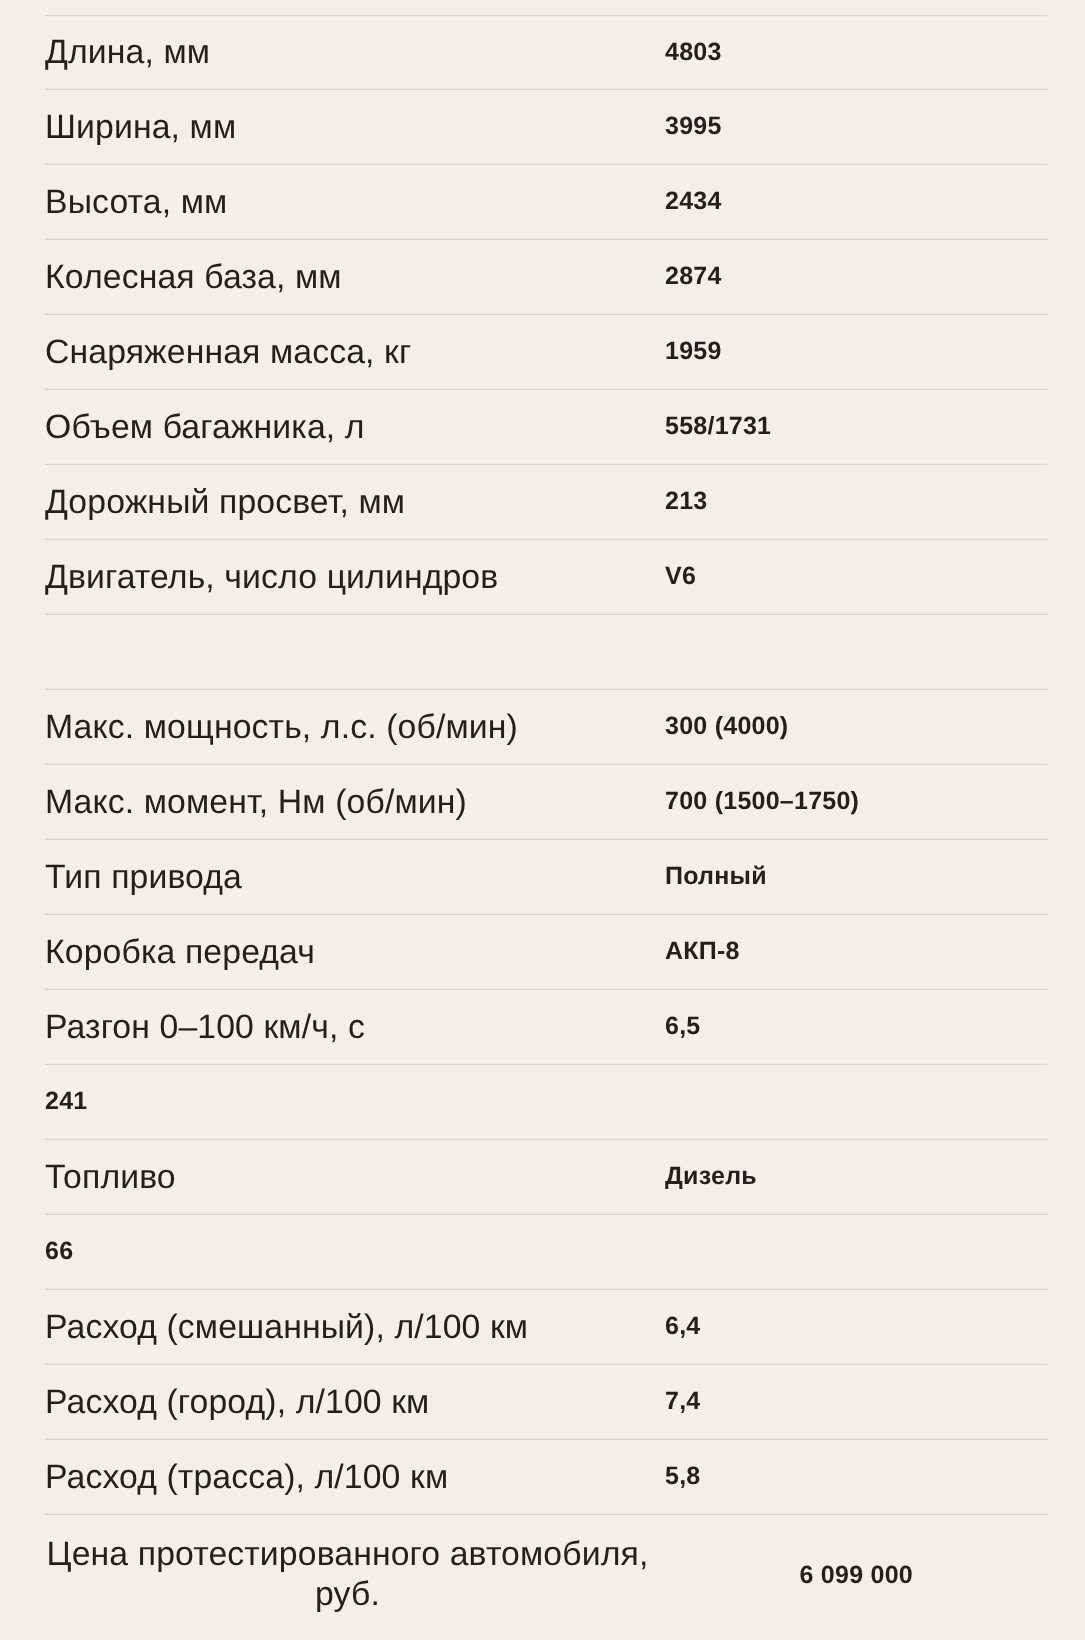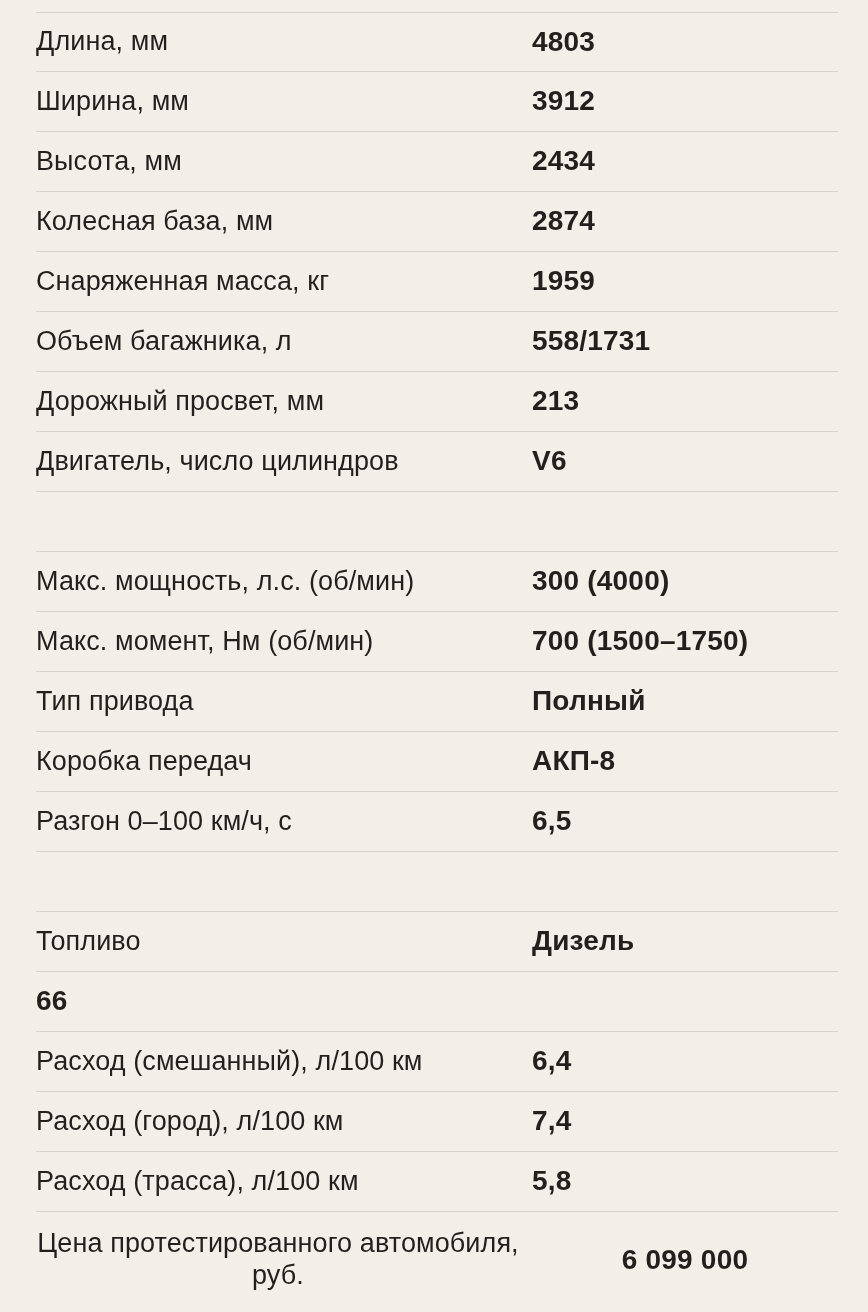--- a/index.html
+++ b/index.html
@@ -58,21 +58,21 @@
     box-sizing: border-box;
   }
   .spec-label .sup {
     font-size: 17px;
     vertical-align: super;
     line-height: 0;
   }
 
   .spec-value {
     flex: 1 1 auto;
-    font-size: 28px;
+    font-size: 20px;
     font-weight: 700;
     line-height: 1.15;
     color: #231f1c;
     letter-spacing: 0.2px;
     white-space: nowrap;
   }
 
   .top-pad {
     height: 12px;
     flex: 0 0 auto;
@@ -87,21 +87,21 @@
 <div class="spec-table">
   <div class="top-pad"></div>
 
   <div class="spec-row first">
     <div class="spec-label">Длина, мм</div>
     <div class="spec-value">4803</div>
   </div>
 
   <div class="spec-row">
     <div class="spec-label">Ширина, мм</div>
-    <div class="spec-value">3912</div>
+    <div class="spec-value">3995</div>
   </div>
 
   <div class="spec-row">
     <div class="spec-label">Высота, мм</div>
     <div class="spec-value">2434</div>
   </div>
 
   <div class="spec-row">
     <div class="spec-label">Колесная база, мм</div>
     <div class="spec-value">2874</div>
@@ -149,20 +149,21 @@
     <div class="spec-label">Коробка передач</div>
     <div class="spec-value">АКП-8</div>
   </div>
 
   <div class="spec-row">
     <div class="spec-label">Разгон 0–100 км/ч, с</div>
     <div class="spec-value">6,5</div>
   </div>
 
   <div class="spec-row">
+    <div class="spec-value">241</div>
   </div>
 
   <div class="spec-row">
     <div class="spec-label">Топливо</div>
     <div class="spec-value">Дизель</div>
   </div>
 
   <div class="spec-row">
     <div class="spec-value">66</div>
   </div>

